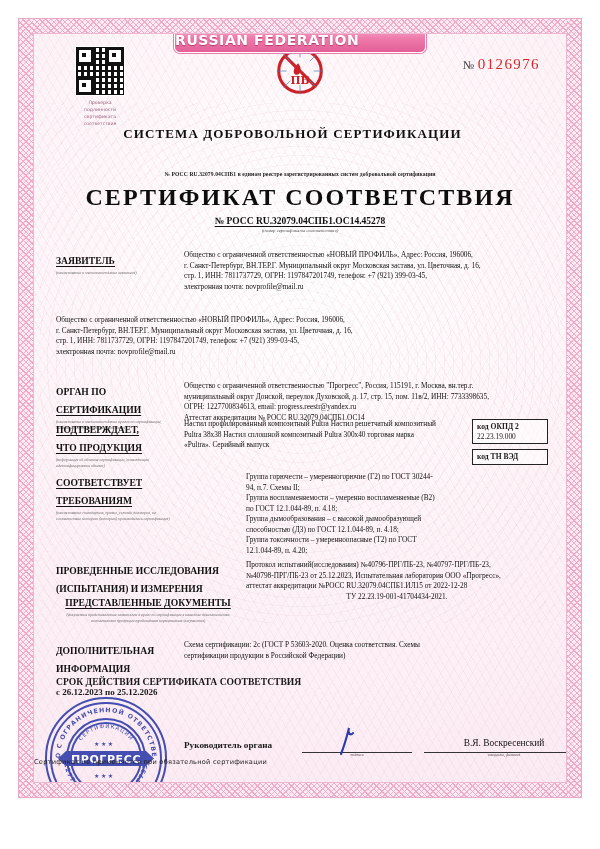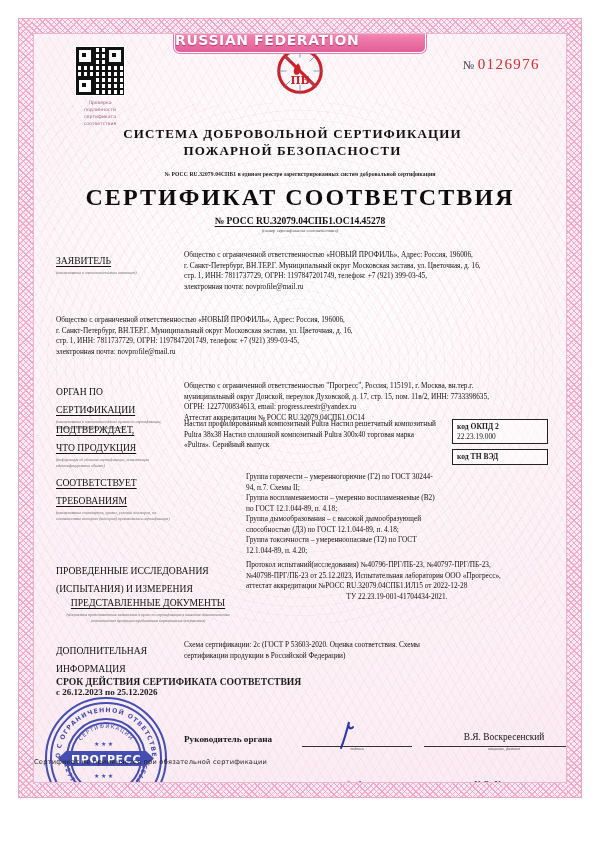--- a/index.html
+++ b/index.html
@@ -133,50 +133,50 @@
     position:absolute;left:0;right:0;top:194px;text-align:center;
     font-size:4.8px;font-style:italic;color:#555;
   }
 
   
   .row{position:absolute;left:22px;right:18px;display:flex;}
   .lab{
     width:128px;flex:0 0 128px;padding-right:6px;box-sizing:border-box;
   }
   .lab .t{
-    font-size:9.6px;font-weight:normal;color:#111;line-height:1.18;
+    font-size:9.6px;font-weight:bold;color:#111;line-height:1.18;
     text-decoration:underline;text-underline-offset:2px;
     display:inline-block;
   }
   .lab .t.nou{text-decoration:none;}
   .lab .hint{
     display:block;margin-top:2px;
     font-size:4px;line-height:1.45;font-style:italic;color:#6d6d6d;
   }
   .val{
     flex:1;font-size:7.3px;line-height:1.45;color:#111;
   }
   .val p{margin:0;}
 
   
-  .codes{position:absolute;right:18px;top:385px;width:96px;}
+  .codes{position:absolute;right:18px;top:385px;width:76px;}
   .codebox{
     border:1px solid #222;padding:2px 4px;margin-bottom:5px;
     font-size:7.6px;font-weight:bold;line-height:1.3;text-align:left;
     background:rgba(255,255,255,.55);
   }
   .codebox .v{font-weight:normal;font-size:7.4px;}
 
   
   .validity{position:absolute;left:22px;right:18px;top:642px;display:flex;align-items:baseline;flex-direction:column;}
   .validity .vt{font-size:9.6px;font-weight:bold;flex:1;}
   .validity .vd{font-size:9px;font-weight:bold;width:200px;}
 
   
-  .sig{position:absolute;left:150px;right:26px;}
+  .sig{position:absolute;left:150px;right:26px;margin-top:6px;}
   .sig .role{
     position:absolute;left:0;top:0;font-size:9.2px;font-weight:bold;white-space:nowrap;
   }
   .sline{position:absolute;border-bottom:1px solid #333;}
   .scap{
     position:absolute;font-size:3.9px;color:#555;text-align:center;font-style:italic;
   }
   .sname{position:absolute;font-size:9.4px;color:#111;text-align:center;white-space:nowrap;}
 
   .footnote{
@@ -236,21 +236,20 @@
         </svg>
       </div>
 
       <div class="cert-no">
         <span class="nsym">№</span>
         <span class="num">0126976</span>
       </div>
 
       <div class="sys-title">
         <div>СИСТЕМА ДОБРОВОЛЬНОЙ СЕРТИФИКАЦИИ</div>
-        <div>ПОЖАРНОЙ БЕЗОПАСНОСТИ</div>
       </div>
       <div class="sys-sub">№ РОСС RU.32079.04СПБ1 в едином реестре зарегистрированных систем добровольной сертификации</div>
       <div class="main-title">СЕРТИФИКАТ СООТВЕТСТВИЯ</div>
       <div class="main-no">
         <u>№ РОСС RU.32079.04СПБ1.ОС14.45278</u>
       </div>
       <div class="main-no-cap">(номер сертификата соответствия)</div>
 
       <div class="row" style="top:216px;">
         <div class="lab">

